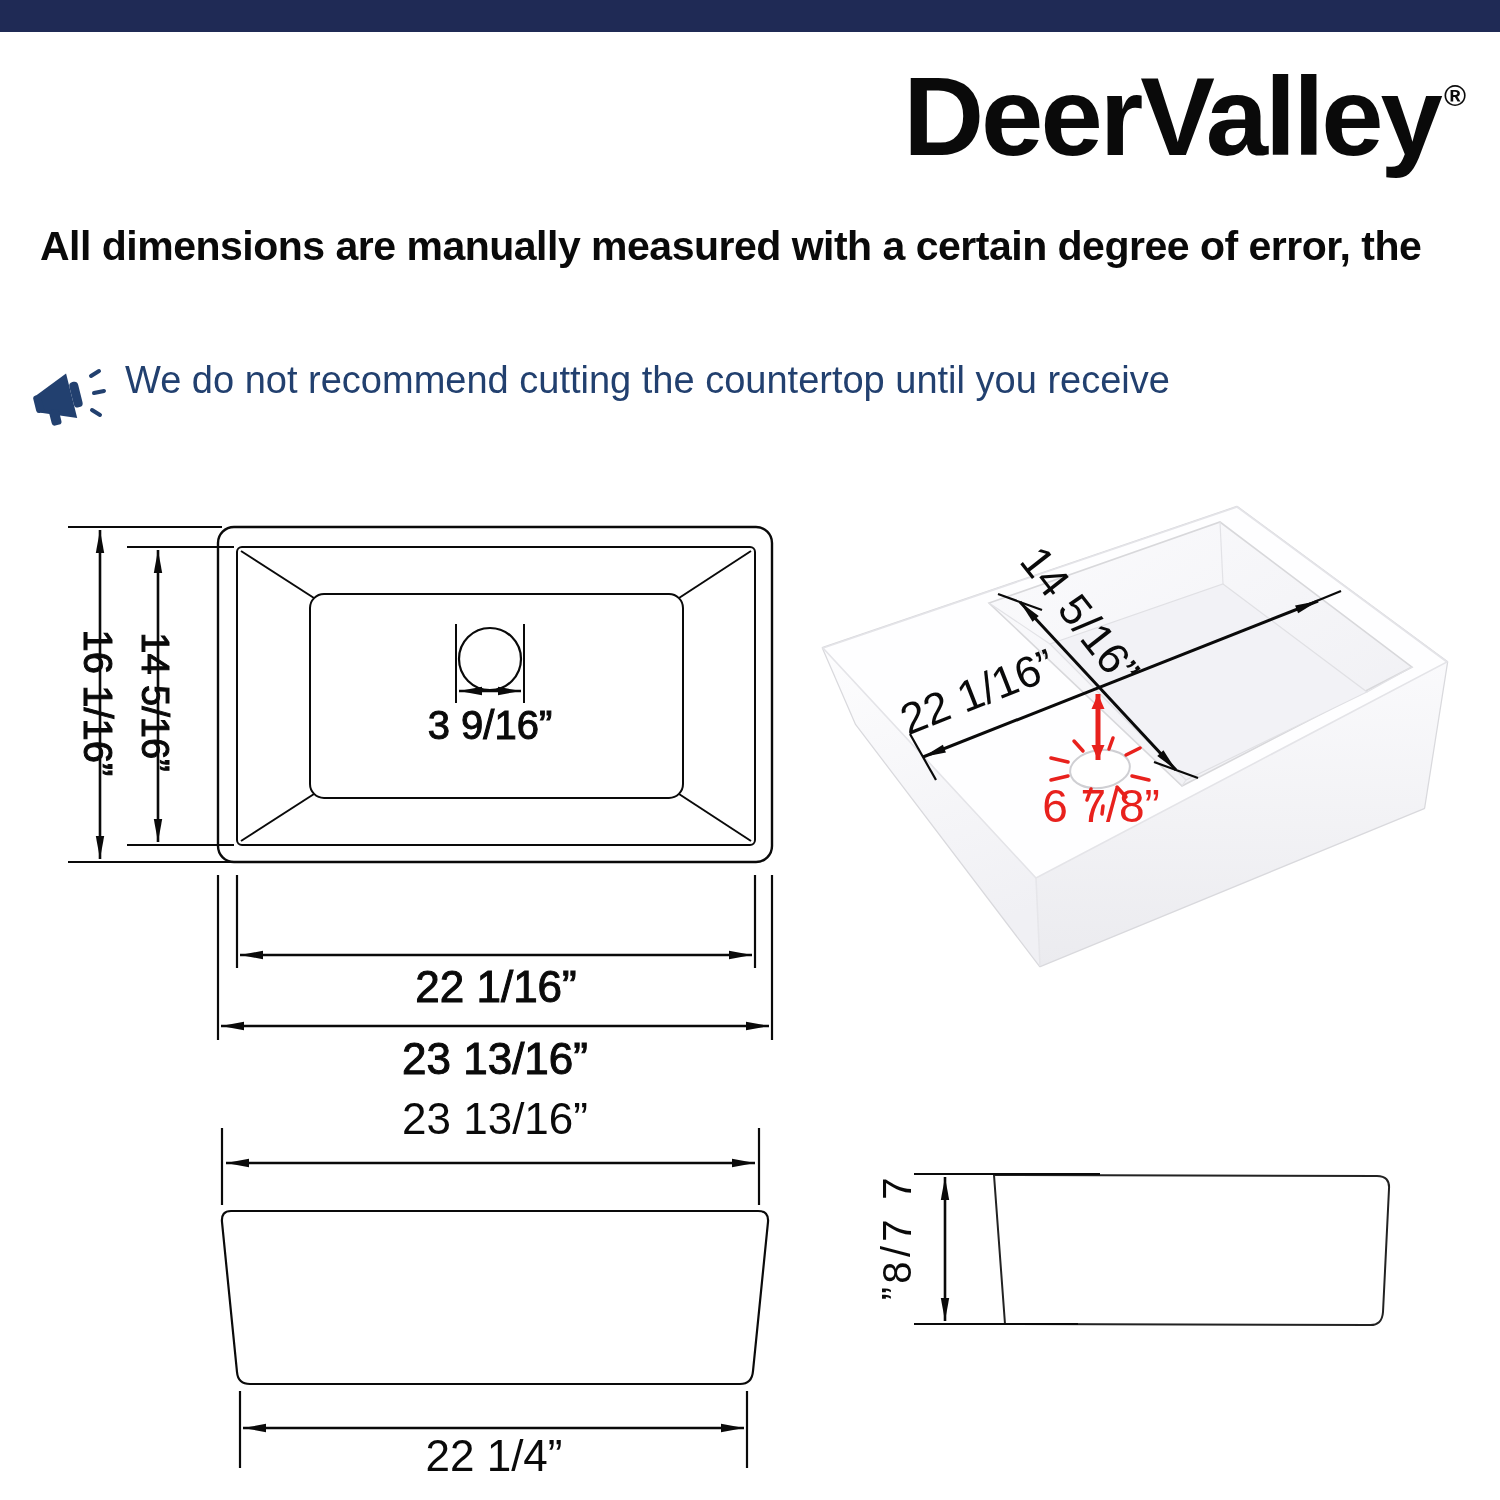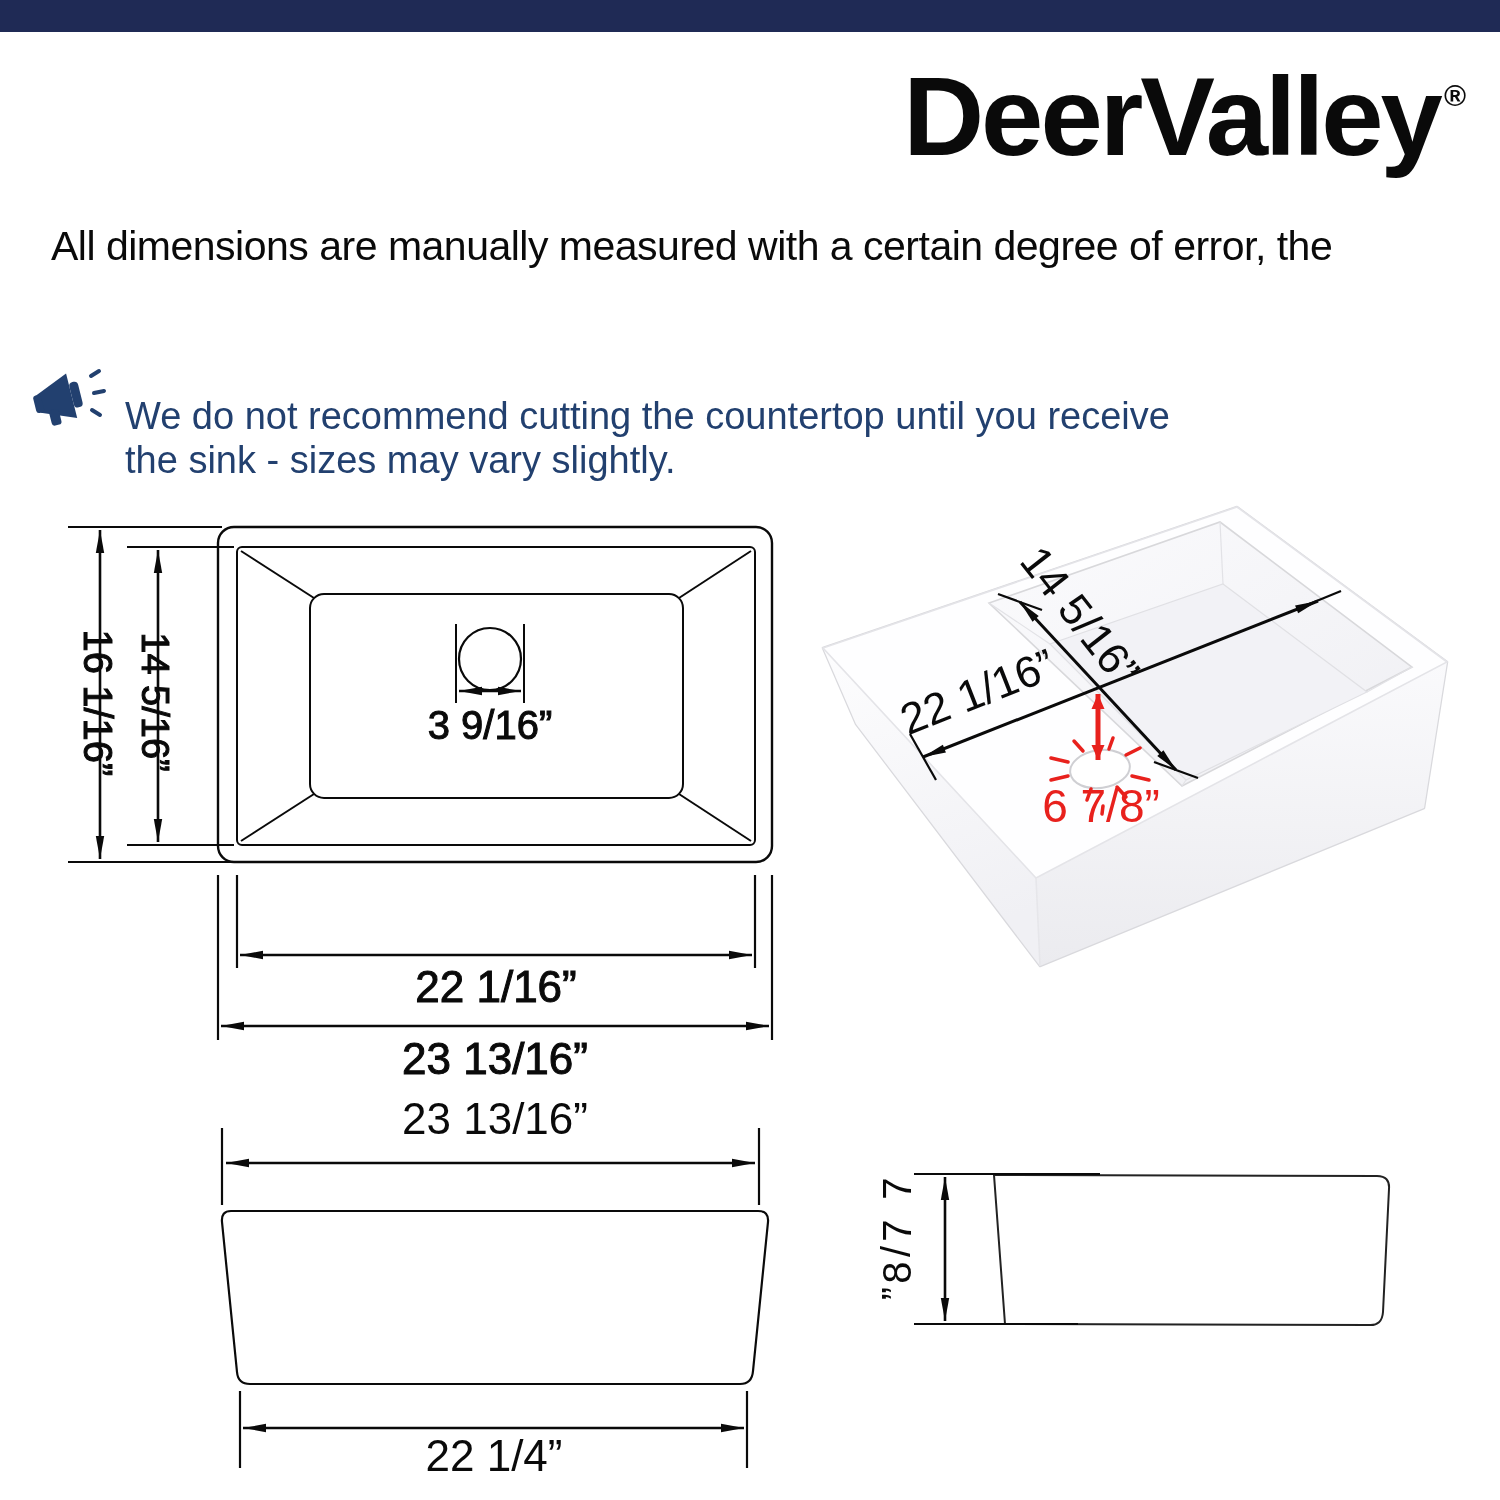--- a/index.html
+++ b/index.html
@@ -2,25 +2,25 @@
 <html><head>
 <meta charset="utf-8">
 <style>
   html,body{margin:0;padding:0;background:#ffffff;}
   body{width:1500px;height:1500px;position:relative;overflow:hidden;
        font-family:"Liberation Sans","DejaVu Sans",sans-serif;color:#0a0a0a;}
   .topbar{position:absolute;left:0;top:0;width:1500px;height:32px;background:#1f2a55;}
   .logo{position:absolute;top:61px;right:34px;display:flex;align-items:flex-start;}
   .logo .name{font-size:112px;font-weight:bold;letter-spacing:-3px;line-height:1;}
   .logo .reg{font-size:30px;font-weight:bold;margin-top:18px;margin-left:4px;}
-  .disclaimer{position:absolute;left:51px;top:222px;font-size:41px;font-weight:normal;
+  .disclaimer{position:absolute;left:40px;top:222px;font-size:41px;font-weight:bold;
               line-height:48px;letter-spacing:-0.5px;}
   .disclaimer span{display:block;}
   .note{position:absolute;left:33px;top:358px;display:flex;}
-  .note .txt{margin-left:14px;font-size:38px;line-height:44px;color:#22406f;margin-top:36px;}
+  .note .txt{margin-left:14px;font-size:38px;line-height:44px;color:#22406f;}
   .note .txt span{display:block;}
   .mega{width:78px;height:80px;flex:0 0 auto;margin-top:4px;}
   svg.stage{position:absolute;left:0;top:0;width:1500px;height:1500px;}
   svg text{font-family:"Liberation Sans","DejaVu Sans",sans-serif;fill:#0a0a0a;}
   .dimtxt{font-size:44px;}
   .dimtxt-sm{font-size:40px;}
   .redtxt{font-size:46px;fill:#e8211d;}
   .vstack{position:absolute;left:872px;top:1178px;width:50px;display:flex;
           flex-direction:column;align-items:center;font-size:40px;color:#0a0a0a;}
   .vstack span{display:block;height:21px;line-height:21px;transform:rotate(-90deg);}
@@ -48,21 +48,20 @@
       <rect x="14" y="44" width="10" height="16" rx="3"></rect>
     </g>
     <g stroke="#22406f" stroke-width="4" stroke-linecap="round">
       <line x1="58" y1="14" x2="66" y2="9"></line>
       <line x1="61" y1="31" x2="71" y2="29"></line>
       <line x1="59" y1="48" x2="67" y2="53"></line>
     </g>
   </svg>
   <div class="txt">
     <span>We do not recommend cutting the countertop until you receive</span>
-    <span>the sink - sizes may vary slightly.</span>
   </div>
 </div>
 
 <svg class="stage" viewBox="0 0 1500 1500">
   <defs>
     <marker id="arrE" orient="auto" markerUnits="userSpaceOnUse" markerWidth="26" markerHeight="12" refX="24" refY="5">
       <path d="M24,5 L1,0.8 L1,9.2 Z" fill="#0a0a0a"></path>
     </marker>
     <marker id="arrS" orient="auto-start-reverse" markerUnits="userSpaceOnUse" markerWidth="26" markerHeight="12" refX="24" refY="5">
       <path d="M24,5 L1,0.8 L1,9.2 Z" fill="#0a0a0a"></path>

